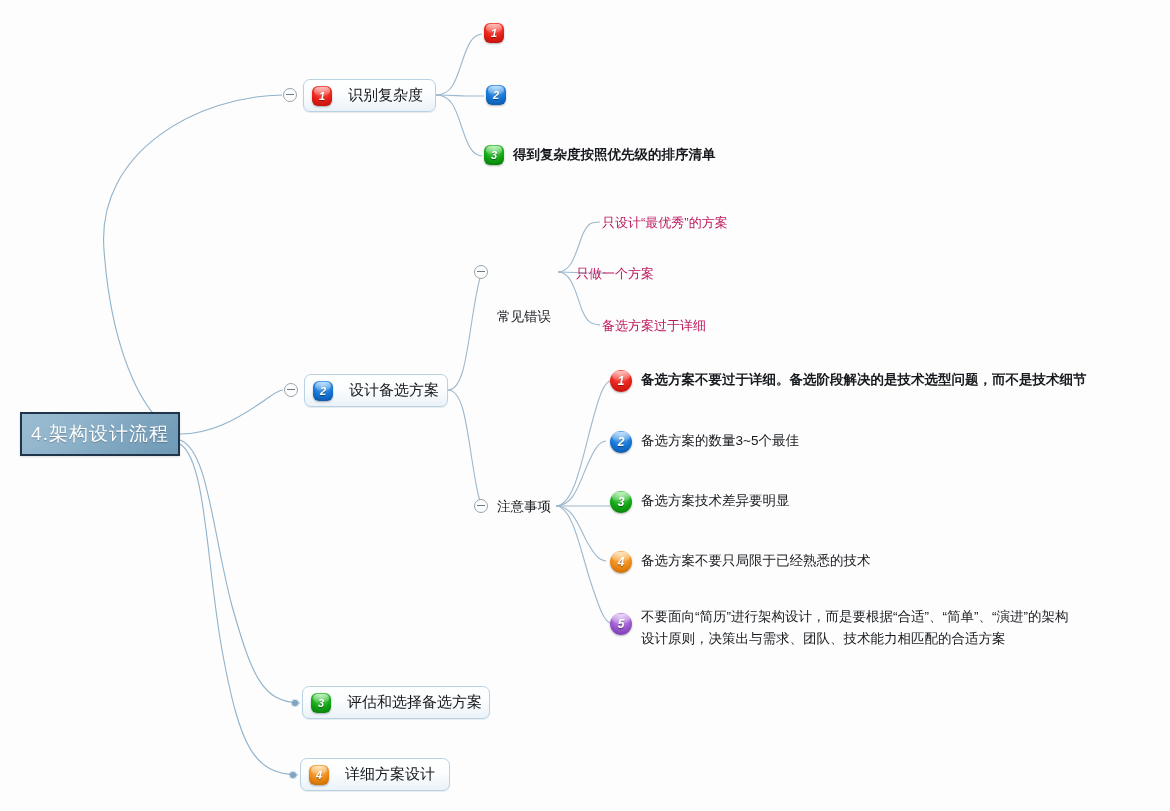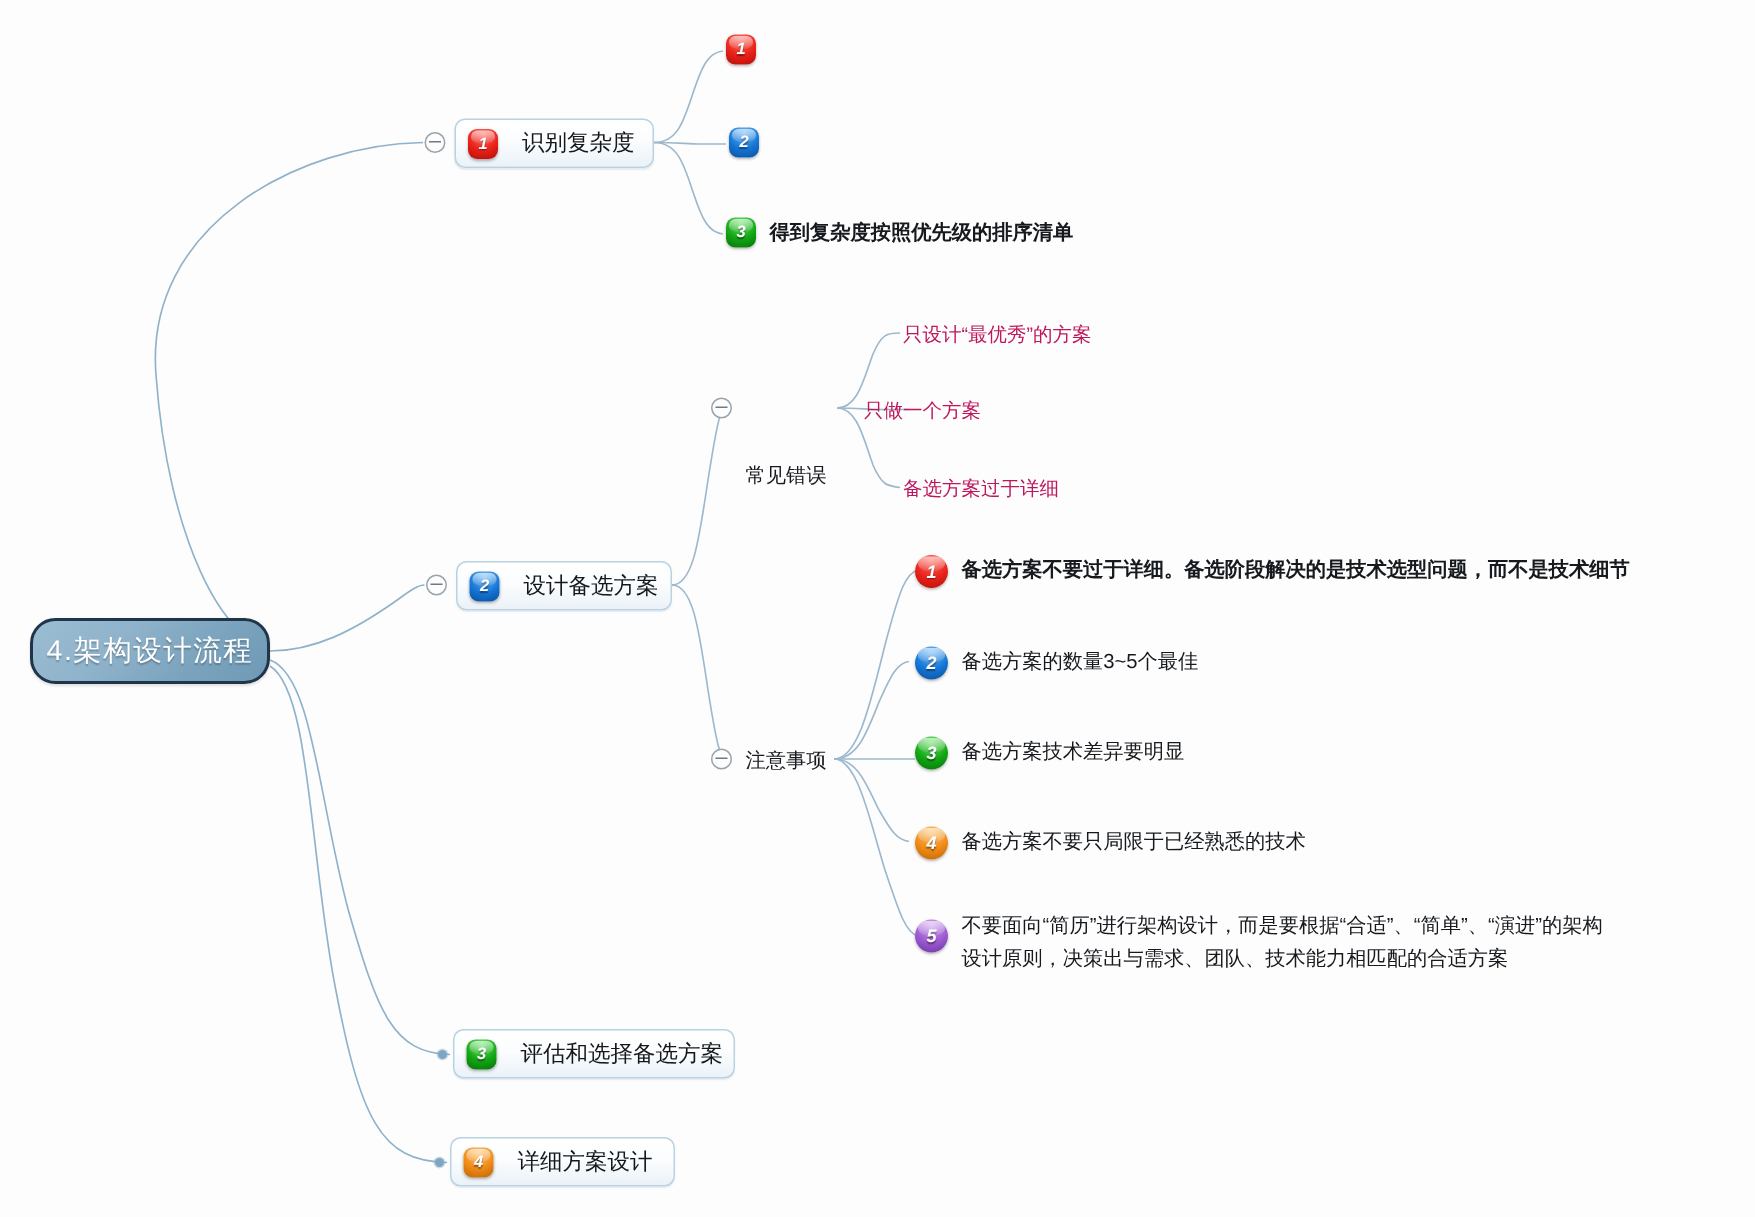--- a/index.html
+++ b/index.html
@@ -15,21 +15,21 @@
   #canvas{position:absolute;left:0;top:0;width:1170px;height:811px;}
   #links{position:absolute;left:0;top:0;width:1170px;height:811px;pointer-events:none;}
 
   
   .root-node{
     position:absolute;
     box-sizing:border-box;
     display:flex;align-items:center;justify-content:center;
     background:linear-gradient(135deg,#9bbdd2 0%,#8fb3cb 35%,#7ba3bd 70%,#6f99b6 100%);
     border:2px solid #20354a;
-    border-radius:17px;
+    border-radius:0;
     color:#ffffff;
     font-size:19px;
     letter-spacing:1px;
     text-shadow:0 1px 1px rgba(0,0,0,.25);
     box-shadow:0 1px 2px rgba(0,0,0,.12);
   }
 
   
   .branch-node{
     position:absolute;

